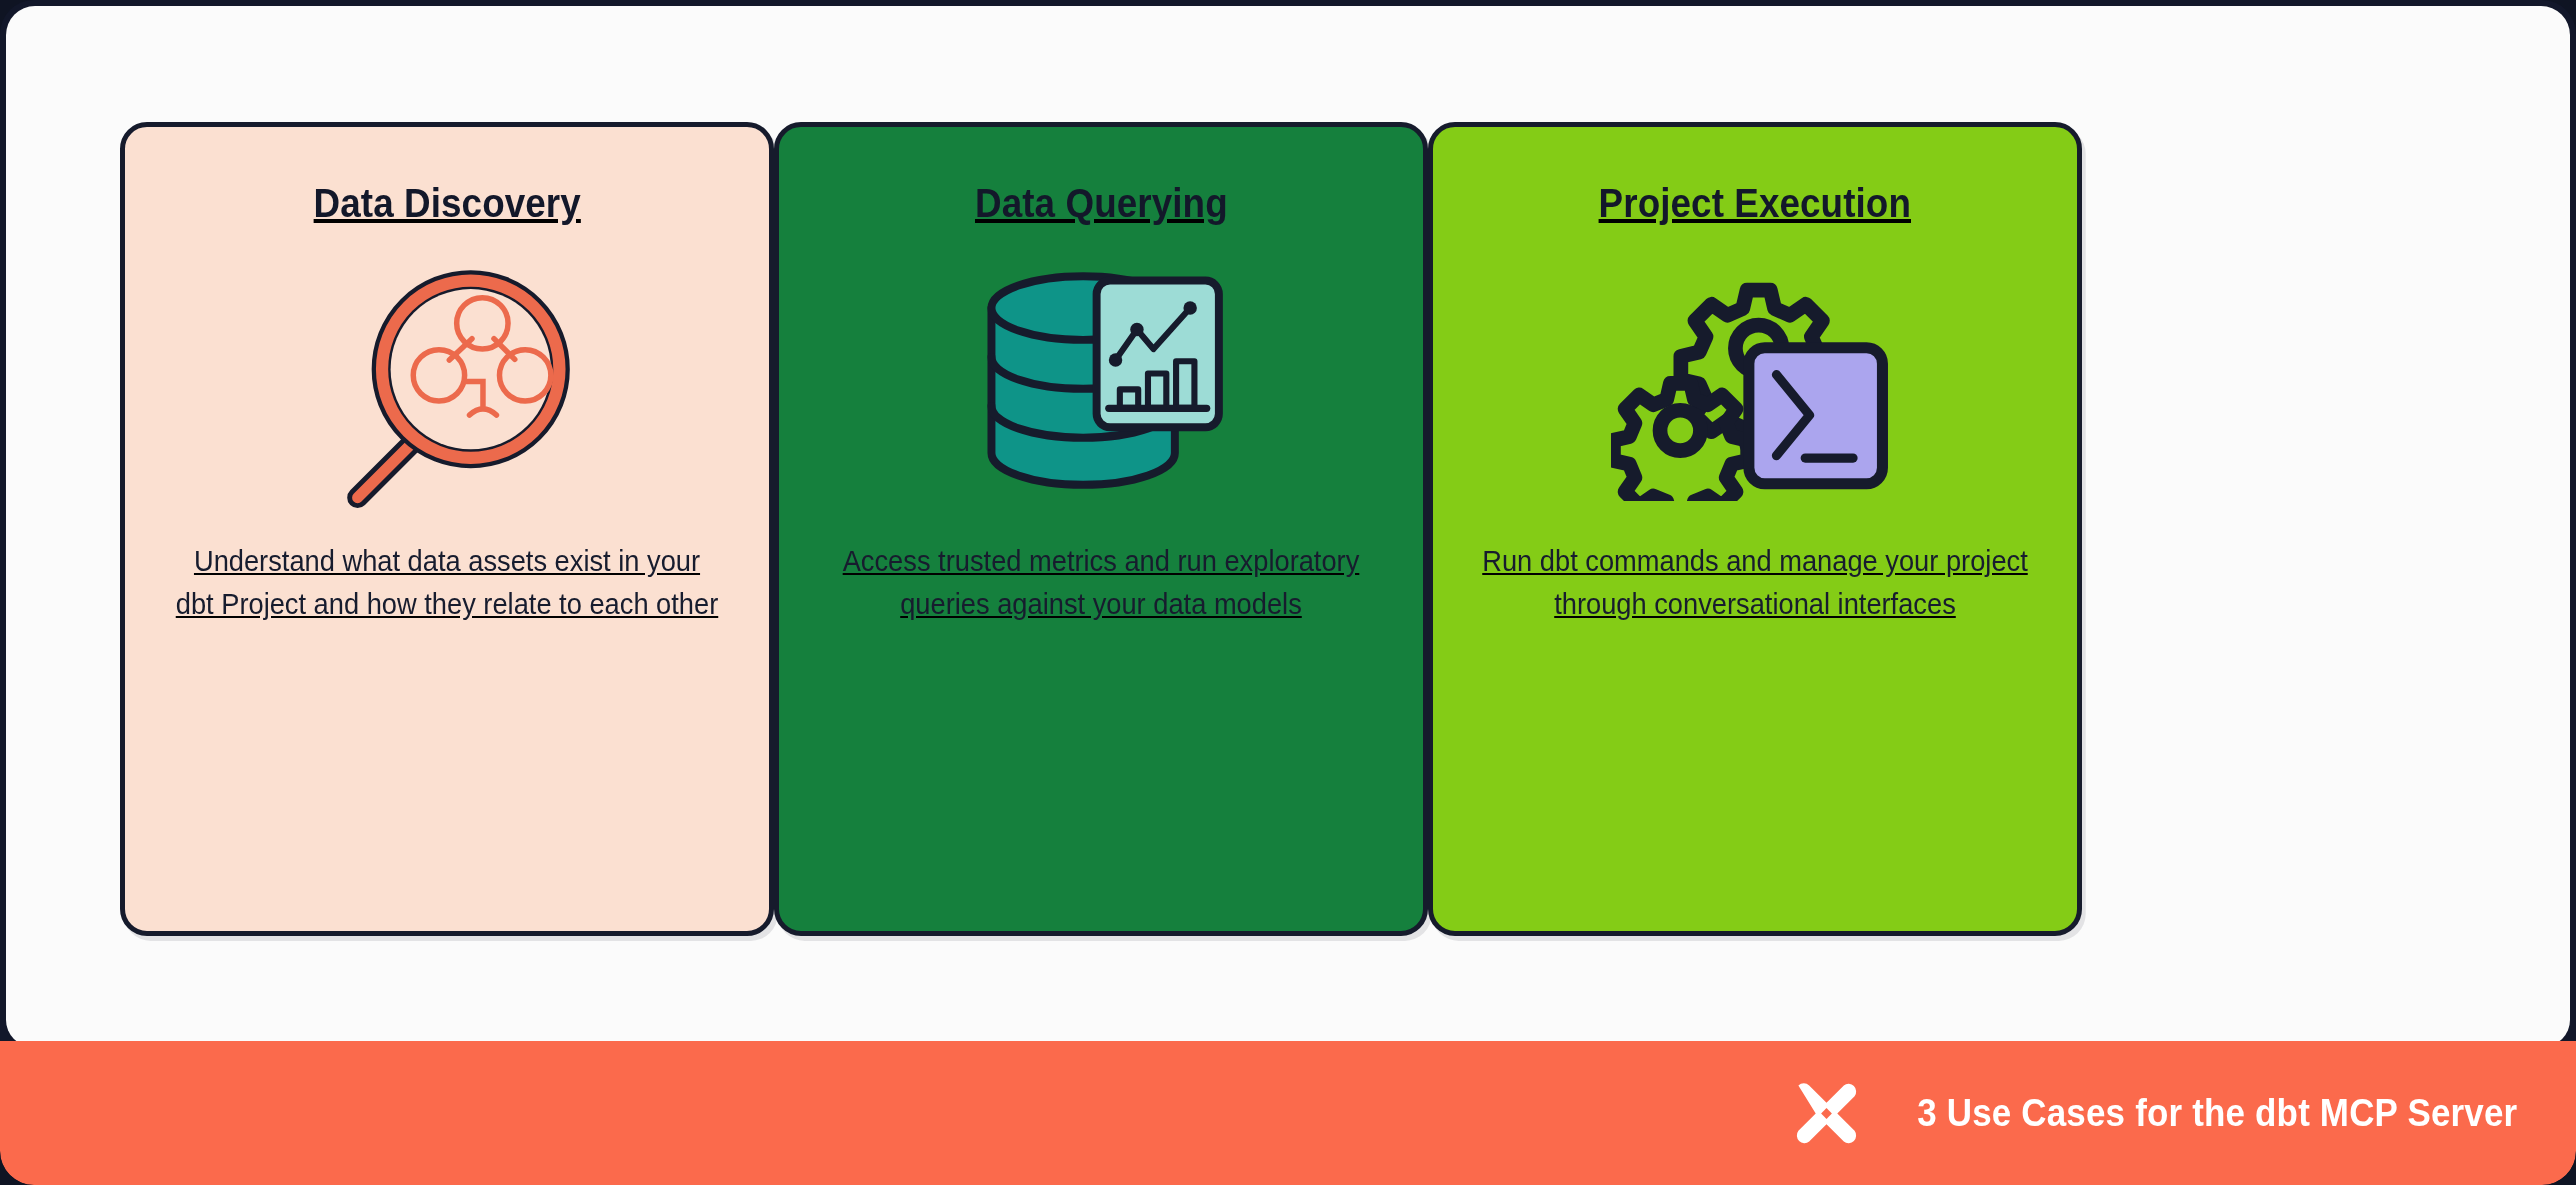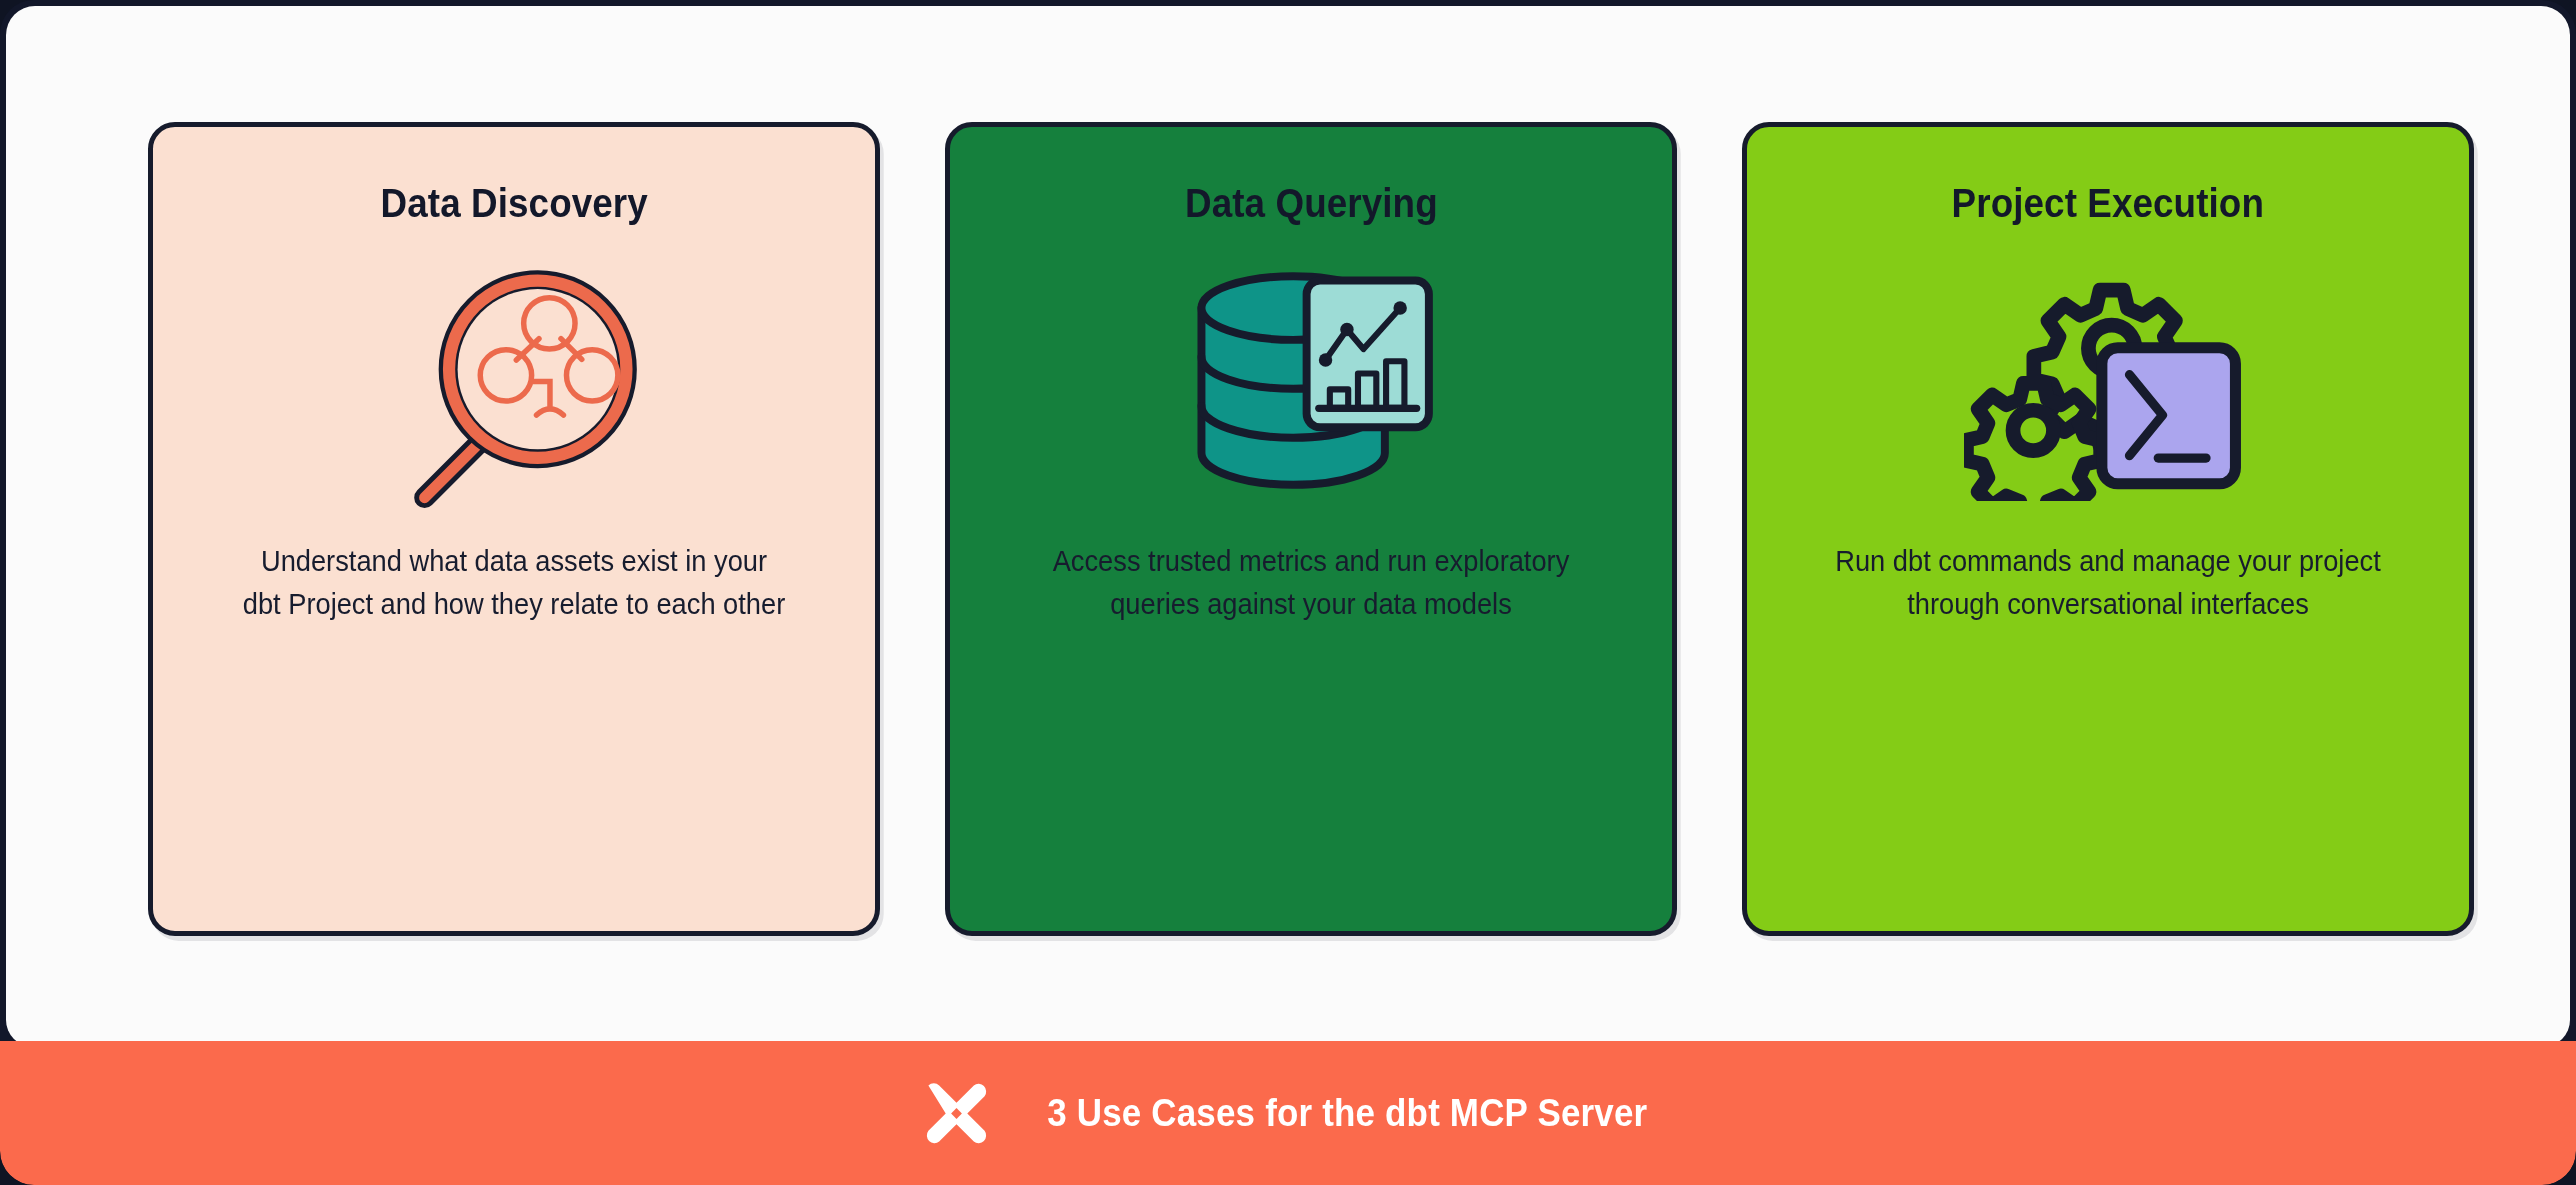--- a/index.html
+++ b/index.html
@@ -34,27 +34,28 @@
     width: 2564px;
     height: 1041px;
     background: #fbfbfb;
     border-radius: 29px 29px 27px 27px;
     box-sizing: border-box;
   }
 
   
   #cards {
     position: absolute;
-    left: 142px;
+    left: 114px;
     top: 116px;
-    width: 2326px;
+    width: 1962px;
     height: 814px;
     display: flex;
     justify-content: space-between;
     align-items: stretch;
+    text-decoration: underline;
   }
 
   .card {
     width: 732px;
     border: 5.5px solid #161b2c;
     border-radius: 27px;
     box-sizing: border-box;
     position: relative;
     box-shadow: 3.7px 4.9px 0 rgba(20,24,40,0.10);
     display: flex;
@@ -101,21 +102,21 @@
   #footer {
     position: absolute;
     left: 0;
     bottom: 0;
     width: 2576px;
     height: 144px;
     background: #fb6a4c;
     border-radius: 0 0 34px 34px;
     display: flex;
     align-items: center;
-    justify-content: center;
+    justify-content: flex-end;
     box-sizing: border-box;
     padding: 0 59px 0 48px;
   }
   #footer-logo {
     width: 77px;
     height: 77px;
     display: block;
   }
   #footer-text {
     color: #ffffff;

